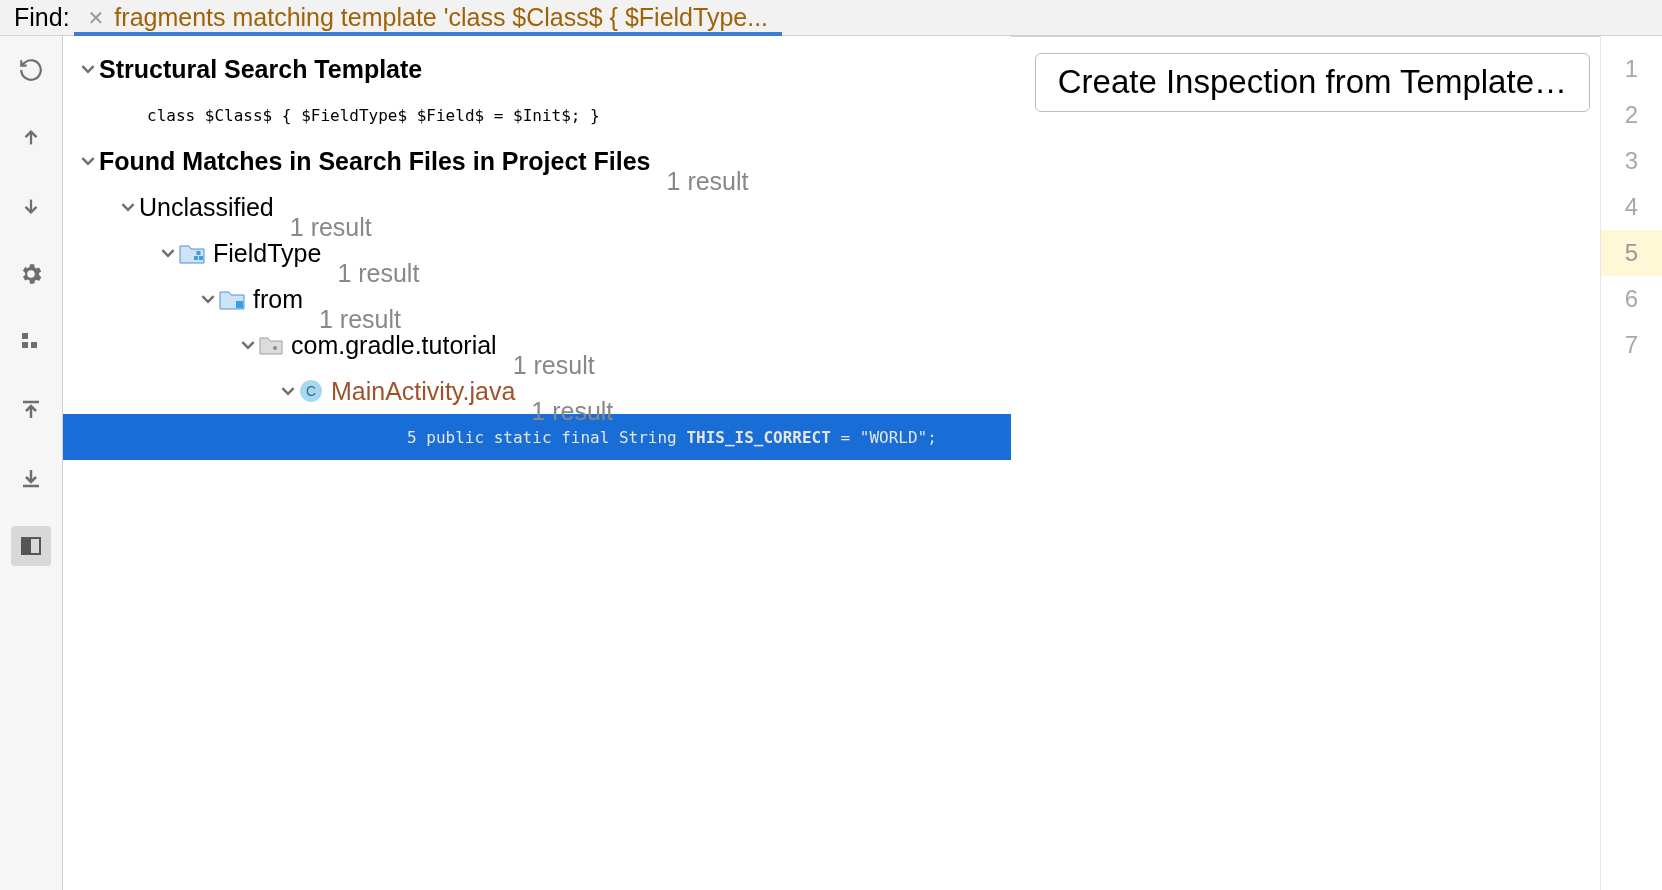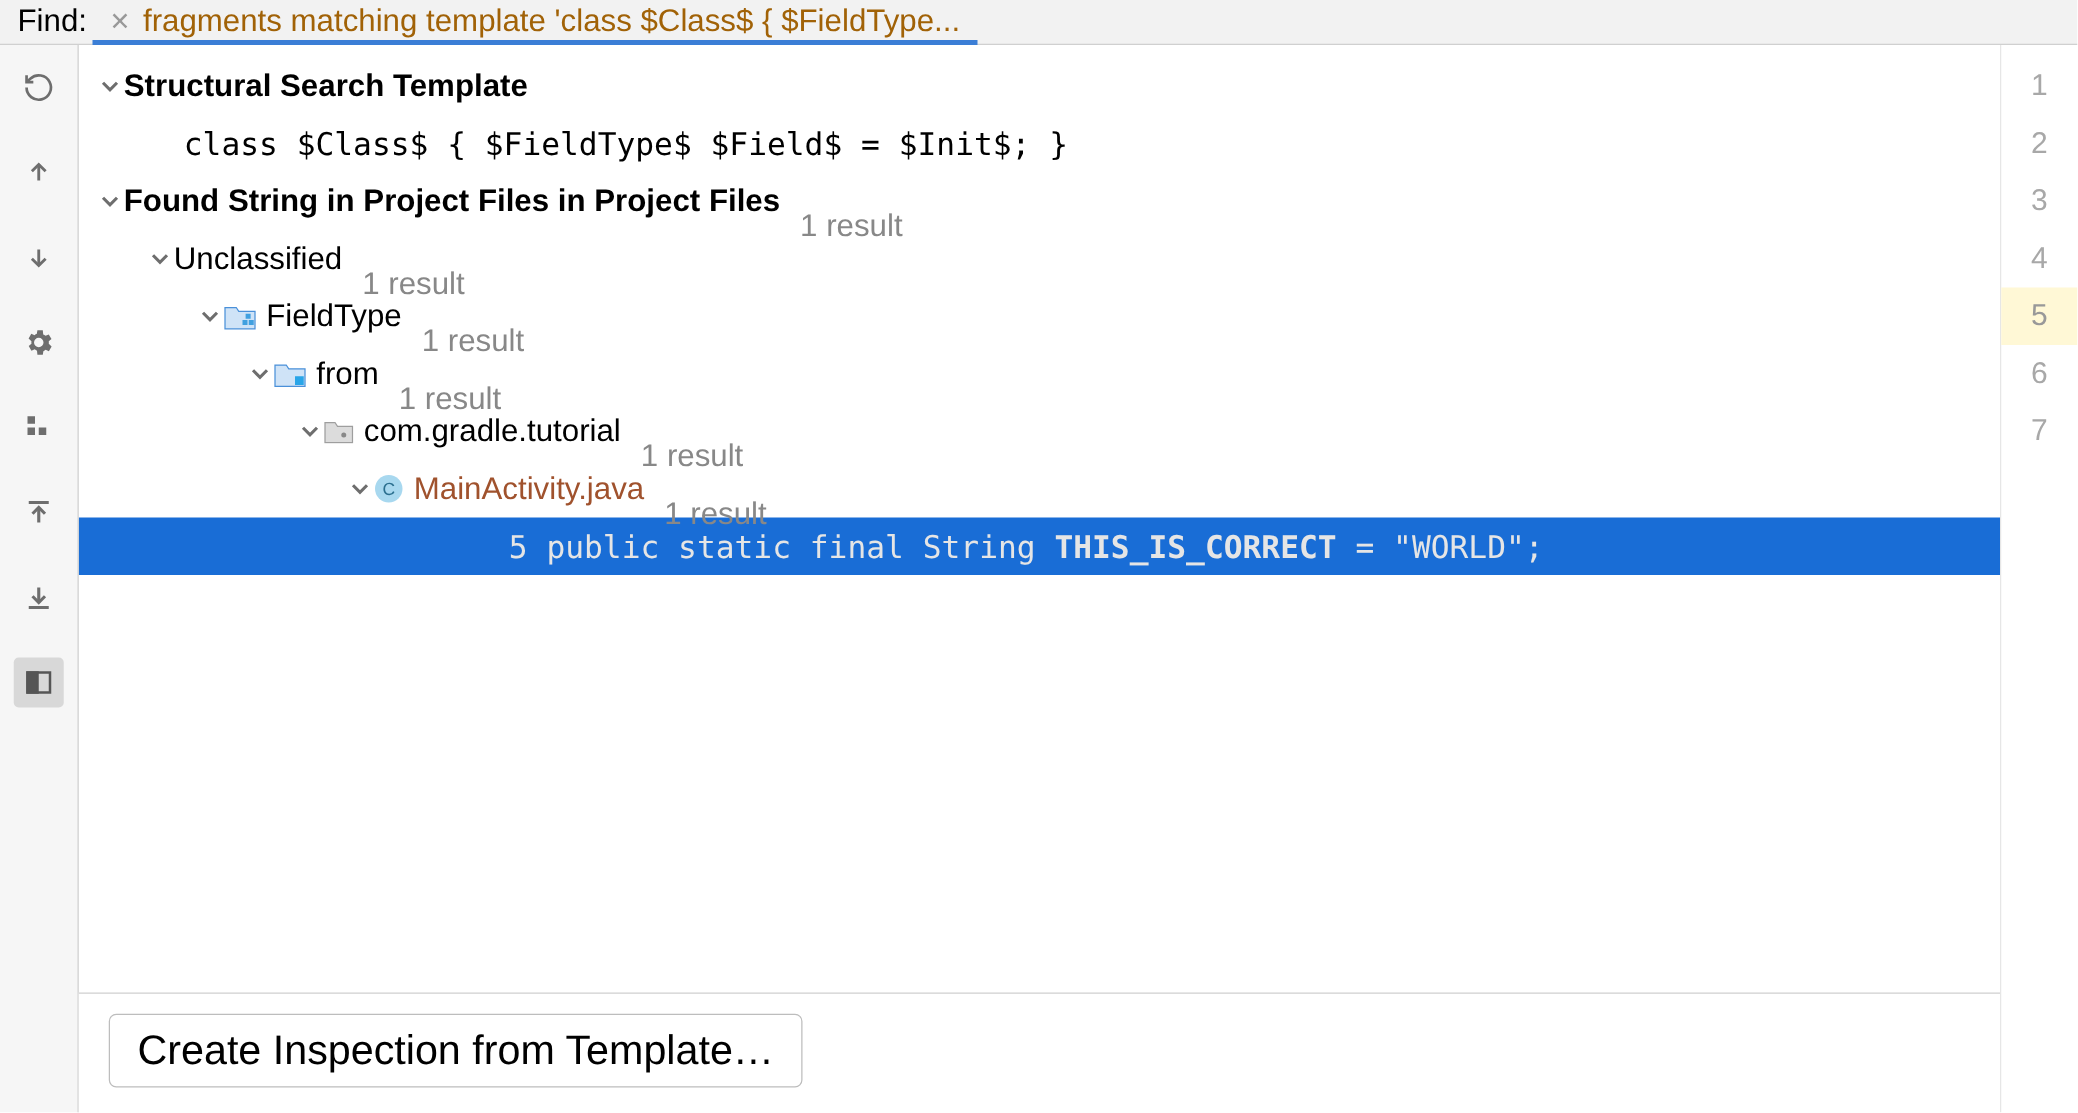--- a/index.html
+++ b/index.html
@@ -67,21 +67,21 @@
   align-items: center;
   justify-content: center;
   cursor: pointer;
   color: #6e6e6e;
   border-radius: 4px;
 }
 .tb-btn.active { background: #d8d8d8; }
 .tree-area {
   flex: 1;
   display: flex;
-  flex-direction: column;
+  flex-direction: row;
   min-width: 0;
 }
 .tree {
   flex: 1;
   overflow: auto;
   padding-top: 10px;
 }
 .row {
   display: flex;
   align-items: center;
@@ -95,21 +95,21 @@
 }
 .chev {
   width: 22px;
   color: #6e6e6e;
   font-size: 18px;
   display: inline-flex;
   justify-content: center;
 }
 .bold { font-weight: 700; }
 .muted { color: #888; margin-top: 40px; }
-.code { font-family: "SF Mono", Menlo, Consolas, monospace; font-size: 25px; }
+.code { font-family: "SF Mono", Menlo, Consolas, monospace; font-size: 16px; }
 .file-name { color: #a0522d; }
 .icon-box { display: inline-flex; align-items: center; margin-right: 8px; }
 .bottom-bar {
   border-top: 1px solid #d0d0d0;
   padding: 16px 10px 20px 24px;
   background: #fff;
 }
 .btn {
   border: 1px solid #bdbdbd;
   border-radius: 6px;
@@ -222,21 +222,21 @@
         <span class="ind" style="width:70px"></span>
         <span class="code">class $Class$ {   $FieldType$ $Field$ = $Init$; }</span>
       </div>
 
       <div class="row">
         <span class="chev">
           <svg width="14" height="14" viewBox="0 0 10 10">
               <path d="M1 3l4 4 4-4" fill="none" stroke="#6e6e6e" stroke-width="1.8"></path>
             </svg>
         </span>
-        <span class="bold">Found String in Project Files in Project Files</span>
+        <span class="bold">Found Matches in Search Files in Project Files</span>
         <span style="width:16px"></span>
         <span class="muted">1 result</span>
       </div>
 
       <div class="row">
         <span class="ind" style="width:40px"></span>
         <span class="chev">
           <svg width="14" height="14" viewBox="0 0 10 10">
               <path d="M1 3l4 4 4-4" fill="none" stroke="#6e6e6e" stroke-width="1.8"></path>
             </svg>

